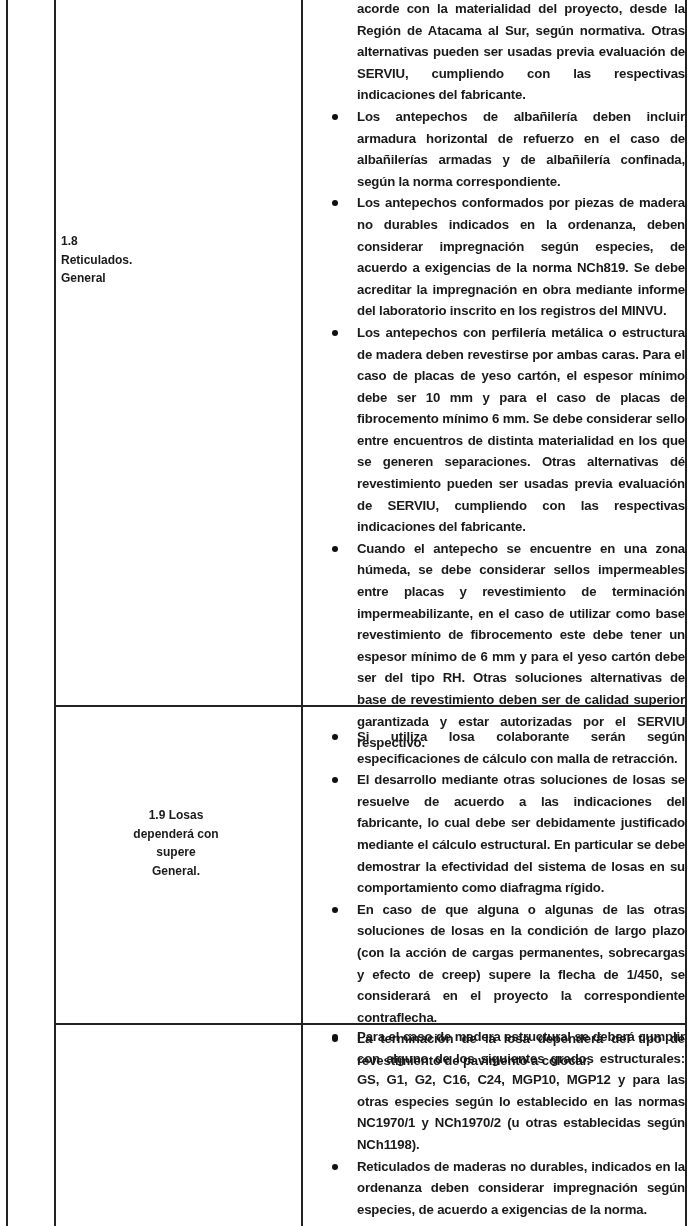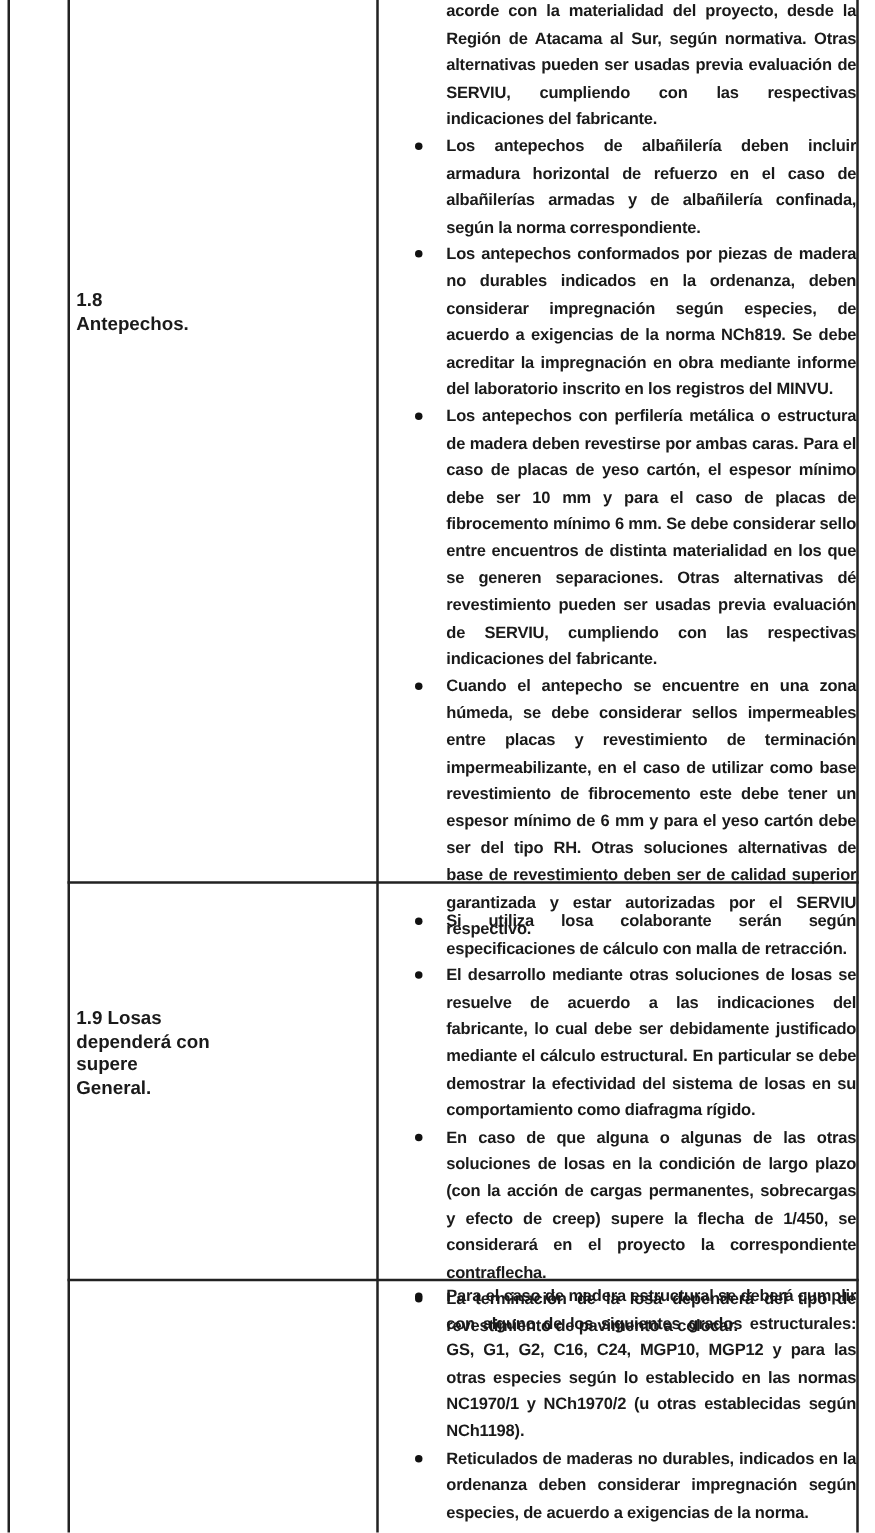--- a/index.html
+++ b/index.html
@@ -2,21 +2,21 @@
 <html><head>
 <meta charset="utf-8">
 <style>
   html, body { margin: 0; padding: 0; background: #ffffff; }
   body { width: 700px; height: 1226px; overflow: hidden; position: relative;
          font-family: "Liberation Sans", sans-serif; color: #111; }
   .page { position: absolute; left: 0; top: 0; width: 700px; height: 1226px; }
   .vline { position: absolute; top: 0; width: 2px; background: #222; }
   .hline { position: absolute; height: 2px; background: #222; }
   .cell-label { position: absolute; left: 61px; width: 230px;
-                font-size: 15px; line-height: 18.5px; font-weight: bold; color: #1a1a1a; }
+                font-size: 12px; line-height: 18.5px; font-weight: bold; color: #1a1a1a; }
   .cell-body { position: absolute; left: 330px; width: 355px; }
   ul.bullets { list-style: none; margin: 0; padding: 0; }
   ul.bullets li { position: relative; padding-left: 27px; font-size: 13.2px; line-height: 21.6px;
                   text-align: justify; font-weight: bold; color: #1a1a1a; letter-spacing: -0.15px; }
   ul.bullets li .dot { position: absolute; left: 2px; top: 8px; width: 6px; height: 6px;
                        border-radius: 50%; background: #111; }
   ul.bullets li.cont { padding-left: 27px; }
 </style>
 </head>
 <body>
@@ -25,34 +25,35 @@
 
   <div class="vline" style="left:6px; height:1226px;"></div>
   <div class="vline" style="left:54px; height:1226px;"></div>
   <div class="vline" style="left:301px; height:1226px;"></div>
   <div class="vline" style="left:685px; height:1226px;"></div>
   <div class="hline" style="left:54px; width:633px; top:705px;"></div>
   <div class="hline" style="left:54px; width:633px; top:1023px;"></div>
 
   <div class="cell-label" style="top:232px;">
     <div>1.8</div>
-    <div>Antepechos.</div>
+    <div>Reticulados.</div>
+    <div>General</div>
   </div>
 
   <div class="cell-body" style="top:-2px;">
     <ul class="bullets">
       <li class="cont"><span>acorde con la materialidad del proyecto, desde la Región de Atacama al Sur, según normativa. Otras alternativas pueden ser usadas previa evaluación de SERVIU, cumpliendo con las respectivas indicaciones del fabricante.</span></li>
       <li><span class="dot"></span><span>Los antepechos de albañilería deben incluir armadura horizontal de refuerzo en el caso de albañilerías armadas y de albañilería confinada, según la norma correspondiente.</span></li>
       <li><span class="dot"></span><span>Los antepechos conformados por piezas de madera no durables indicados en la ordenanza, deben considerar impregnación según especies, de acuerdo a exigencias de la norma NCh819. Se debe acreditar la impregnación en obra mediante informe del laboratorio inscrito en los registros del MINVU.</span></li>
       <li><span class="dot"></span><span>Los antepechos con perfilería metálica o estructura de madera deben revestirse por ambas caras. Para el caso de placas de yeso cartón, el espesor mínimo debe ser 10 mm y para el caso de placas de fibrocemento mínimo 6 mm. Se debe considerar sello entre encuentros de distinta materialidad en los que se generen separaciones. Otras alternativas dé revestimiento pueden ser usadas previa evaluación de SERVIU, cumpliendo con las respectivas indicaciones del fabricante.</span></li>
       <li><span class="dot"></span><span>Cuando el antepecho se encuentre en una zona húmeda, se debe considerar sellos impermeables entre placas y revestimiento de terminación impermeabilizante, en el caso de utilizar como base revestimiento de fibrocemento este debe tener un espesor mínimo de 6 mm y para el yeso cartón debe ser del tipo RH. Otras soluciones alternativas de base de revestimiento deben ser de calidad superior garantizada y estar autorizadas por el SERVIU respectivo.</span></li>
     </ul>
   </div>
 
-  <div class="cell-label" style="top:806px;">
+  <div class="cell-label" style="top:806px;text-align:center;">
     <div>1.9 Losas</div>
     <div>dependerá con</div>
     <div>supere</div>
     <div>General.</div>
   </div>
 
   <div class="cell-body" style="top:726px;">
     <ul class="bullets">
       <li><span class="dot"></span><span>Si utiliza losa colaborante serán según especificaciones de cálculo con malla de retracción.</span></li>
       <li><span class="dot"></span><span>El desarrollo mediante otras soluciones de losas se resuelve de acuerdo a las indicaciones del fabricante, lo cual debe ser debidamente justificado mediante el cálculo estructural. En particular se debe demostrar la efectividad del sistema de losas en su comportamiento como diafragma rígido.</span></li>

